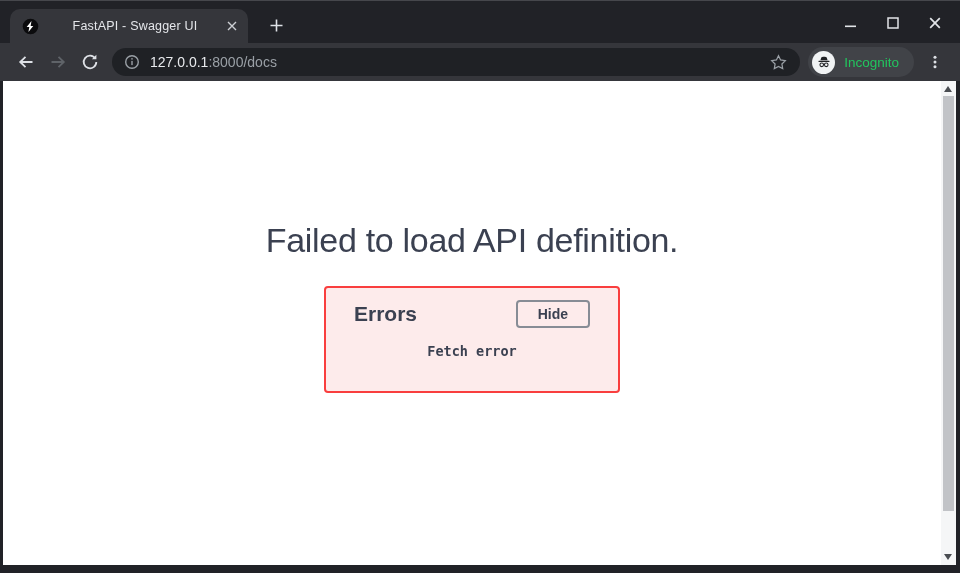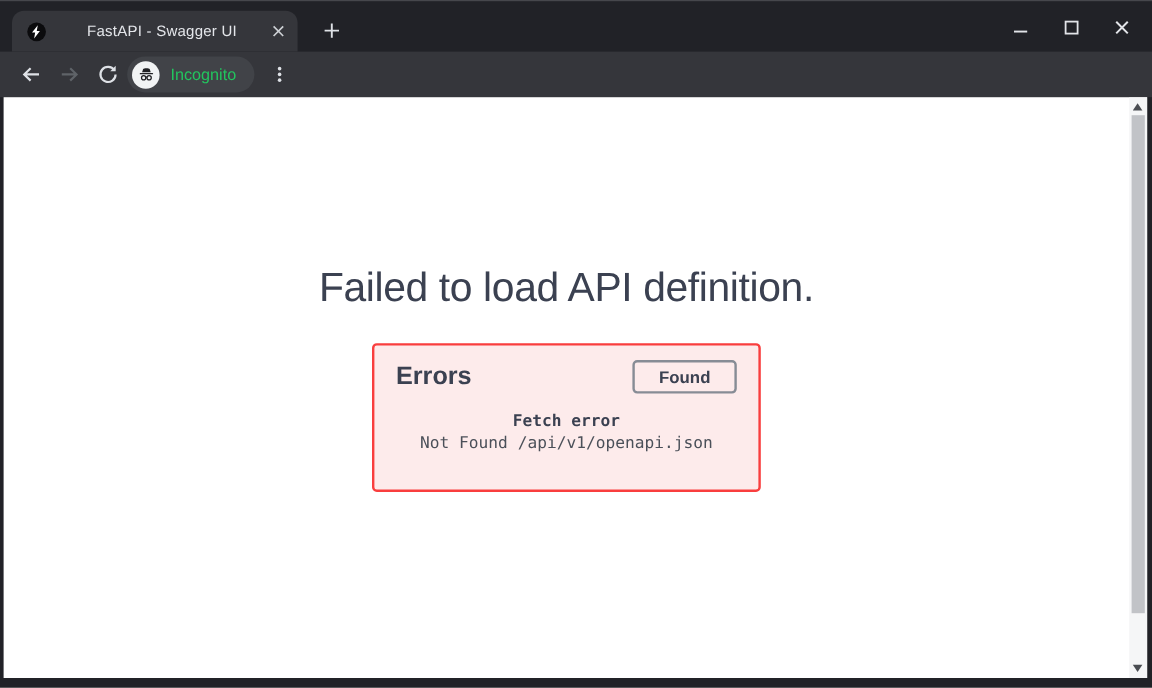--- a/index.html
+++ b/index.html
@@ -99,26 +99,26 @@
     text-align:center;
     padding-top:140px;
   }
   .api-heading {
     margin:0;
     font-size:34px; font-weight:normal;
     color:#3b4151;
     letter-spacing:-0.3px;
   }
   .errors-wrapper {
-    width:324px;
+    width:296px;
     margin:26px auto 0;
     background:#fdebeb;
     border:2px solid #f93e3e;
     border-radius:4px;
-    padding:12px 18px 30px;
+    padding:12px 28px 30px;
     text-align:left;
   }
   .errors-header { display:flex; justify-content:space-between; align-items:center; }
   .errors-title { font-size:21px; font-weight:bold; color:#3b4151; }
   .hide-btn {
     font-family:"Liberation Sans", sans-serif;
     font-size:14px; font-weight:bold; color:#3b4151;
     background:transparent;
     border:2px solid #878c95; border-radius:4px;
     padding:4px 20px; cursor:pointer;
@@ -204,20 +204,35 @@
       <svg width="18" height="18" viewBox="0 0 18 18">
         <path d="M2.5 9 H14.5 M9.5 3.8 L14.8 9 L9.5 14.2" stroke="#5f6368" stroke-width="1.8" fill="none"></path>
       </svg>
     </span>
     <span class="nav-btn">
       <svg width="18" height="18" viewBox="0 0 18 18">
         <path d="M14.3 5.6 A6.3 6.3 0 1 0 15.3 9" stroke="#dee1e6" stroke-width="1.8" fill="none"></path>
         <path d="M15.4 1.8 V6.3 H10.9 Z" fill="#dee1e6"></path>
       </svg>
     </span>
+    <div class="addressbar">
+      <span style="display:flex">
+        <svg width="16" height="16" viewBox="0 0 16 16">
+          <circle cx="8" cy="8" r="6.3" stroke="#9aa0a6" stroke-width="1.4" fill="none"></circle>
+          <rect x="7.3" y="6.9" width="1.4" height="4.2" fill="#9aa0a6"></rect>
+          <rect x="7.3" y="4.1" width="1.4" height="1.5" fill="#9aa0a6"></rect>
+        </svg>
+      </span>
+      <span class="url"><span>127.0.0.1</span><span class="url-path">:8000/docs</span></span>
+      <span class="star-btn">
+        <svg width="17" height="17" viewBox="0 0 18 18">
+          <path d="M9 1.8 l2.2 4.5 5 .73 -3.6 3.5 .85 4.97 L9 13.15 4.55 15.5 5.4 10.53 1.8 7.03 6.8 6.3 Z" fill="none" stroke="#9aa0a6" stroke-width="1.3"></path>
+        </svg>
+      </span>
+    </div>
     <div class="incognito-badge">
       <span class="incog-circle">
         <svg width="16" height="16" viewBox="0 0 24 24">
           <path d="M12 4.2 c-2.1 0 -3.5 .4 -4.1 1 L6.6 9.4 h10.8 L16.1 5.2 c-.6 -.6 -2 -1 -4.1 -1 z" fill="#202124"></path>
           <rect x="3.6" y="10.2" width="16.8" height="1.7" rx=".85" fill="#202124"></rect>
           <circle cx="8.6" cy="16.2" r="2.7" fill="none" stroke="#202124" stroke-width="1.6"></circle>
           <circle cx="15.4" cy="16.2" r="2.7" fill="none" stroke="#202124" stroke-width="1.6"></circle>
           <path d="M10.9 15.7 c.7 -.6 1.5 -.6 2.2 0" fill="none" stroke="#202124" stroke-width="1.3"></path>
         </svg>
       </span>
@@ -231,25 +246,24 @@
       </svg>
     </span>
   </div>
 
   <div class="viewport">
     <div class="page">
       <h2 class="api-heading">Failed to load API definition.</h2>
       <div class="errors-wrapper">
         <div class="errors-header">
           <span class="errors-title">Errors</span>
-          <button class="hide-btn">Found</button>
+          <button class="hide-btn">Hide</button>
         </div>
         <div class="error-item">
           <div class="error-item-title">Fetch error</div>
-          <div class="error-item-msg">Not Found /api/v1/openapi.json</div>
         </div>
       </div>
     </div>
     <div class="scrollbar">
       <div class="sb-up"></div>
       <div class="sb-thumb"></div>
       <div class="sb-down"></div>
     </div>
   </div>
 

